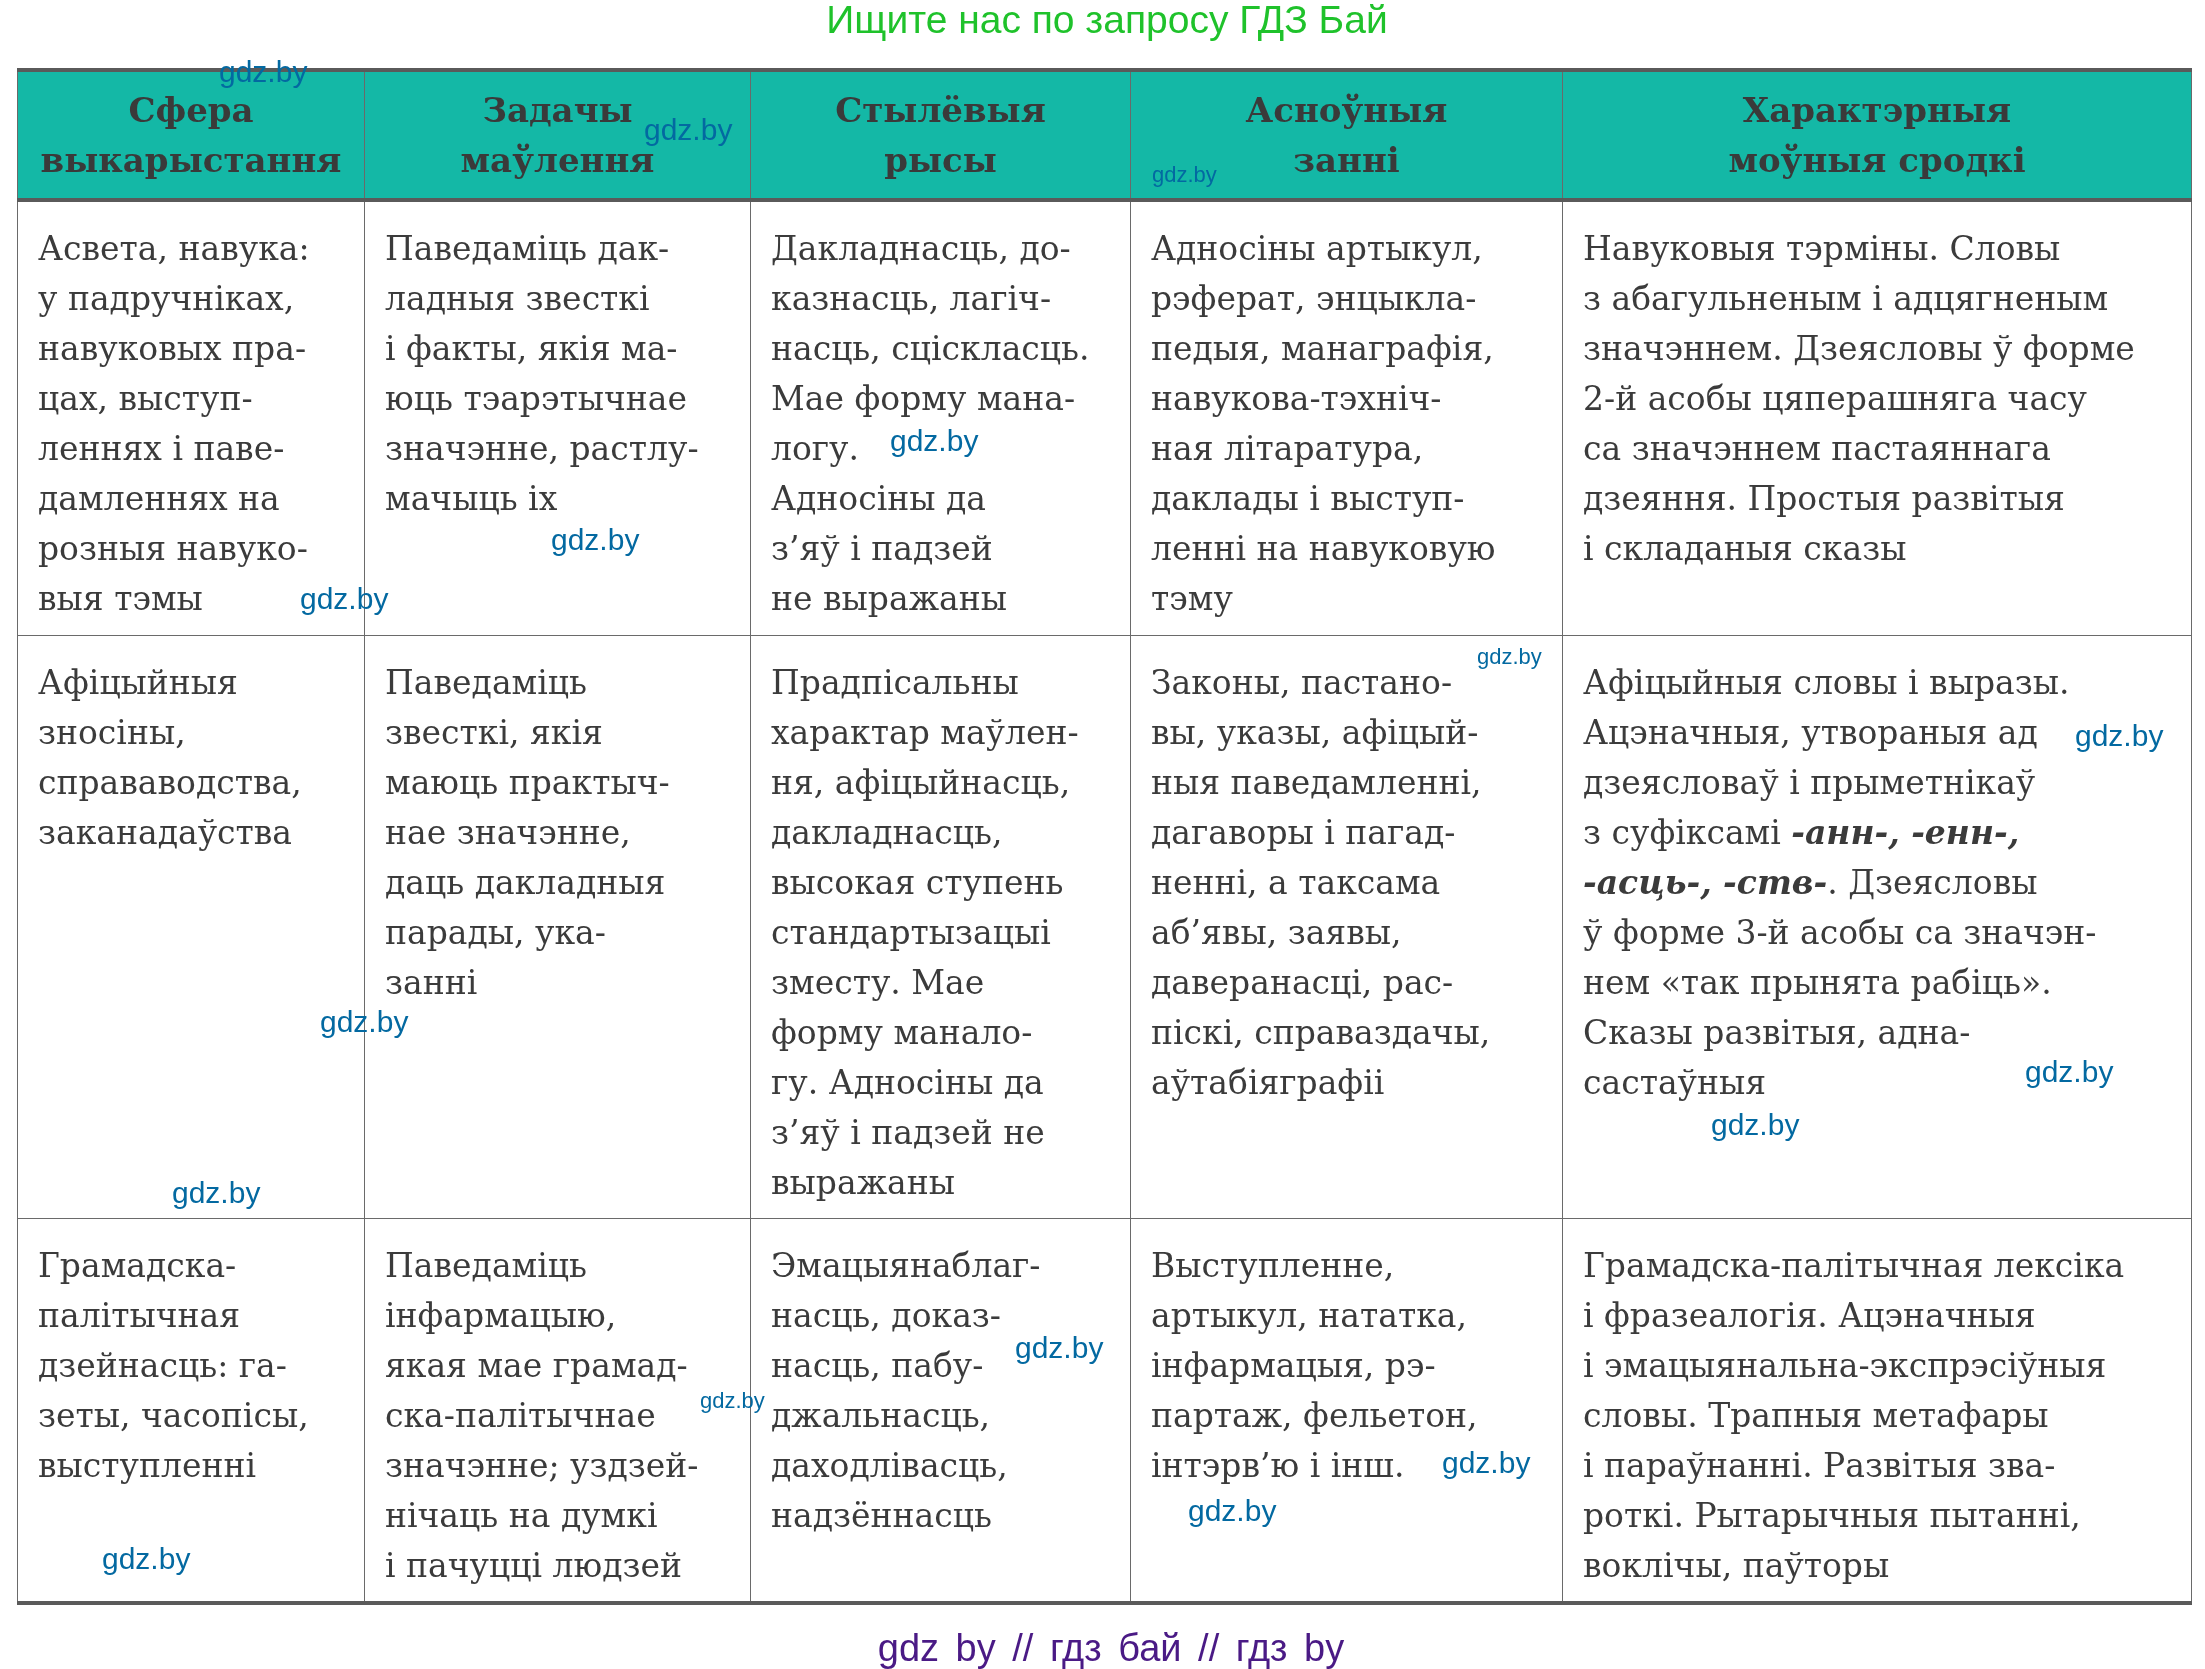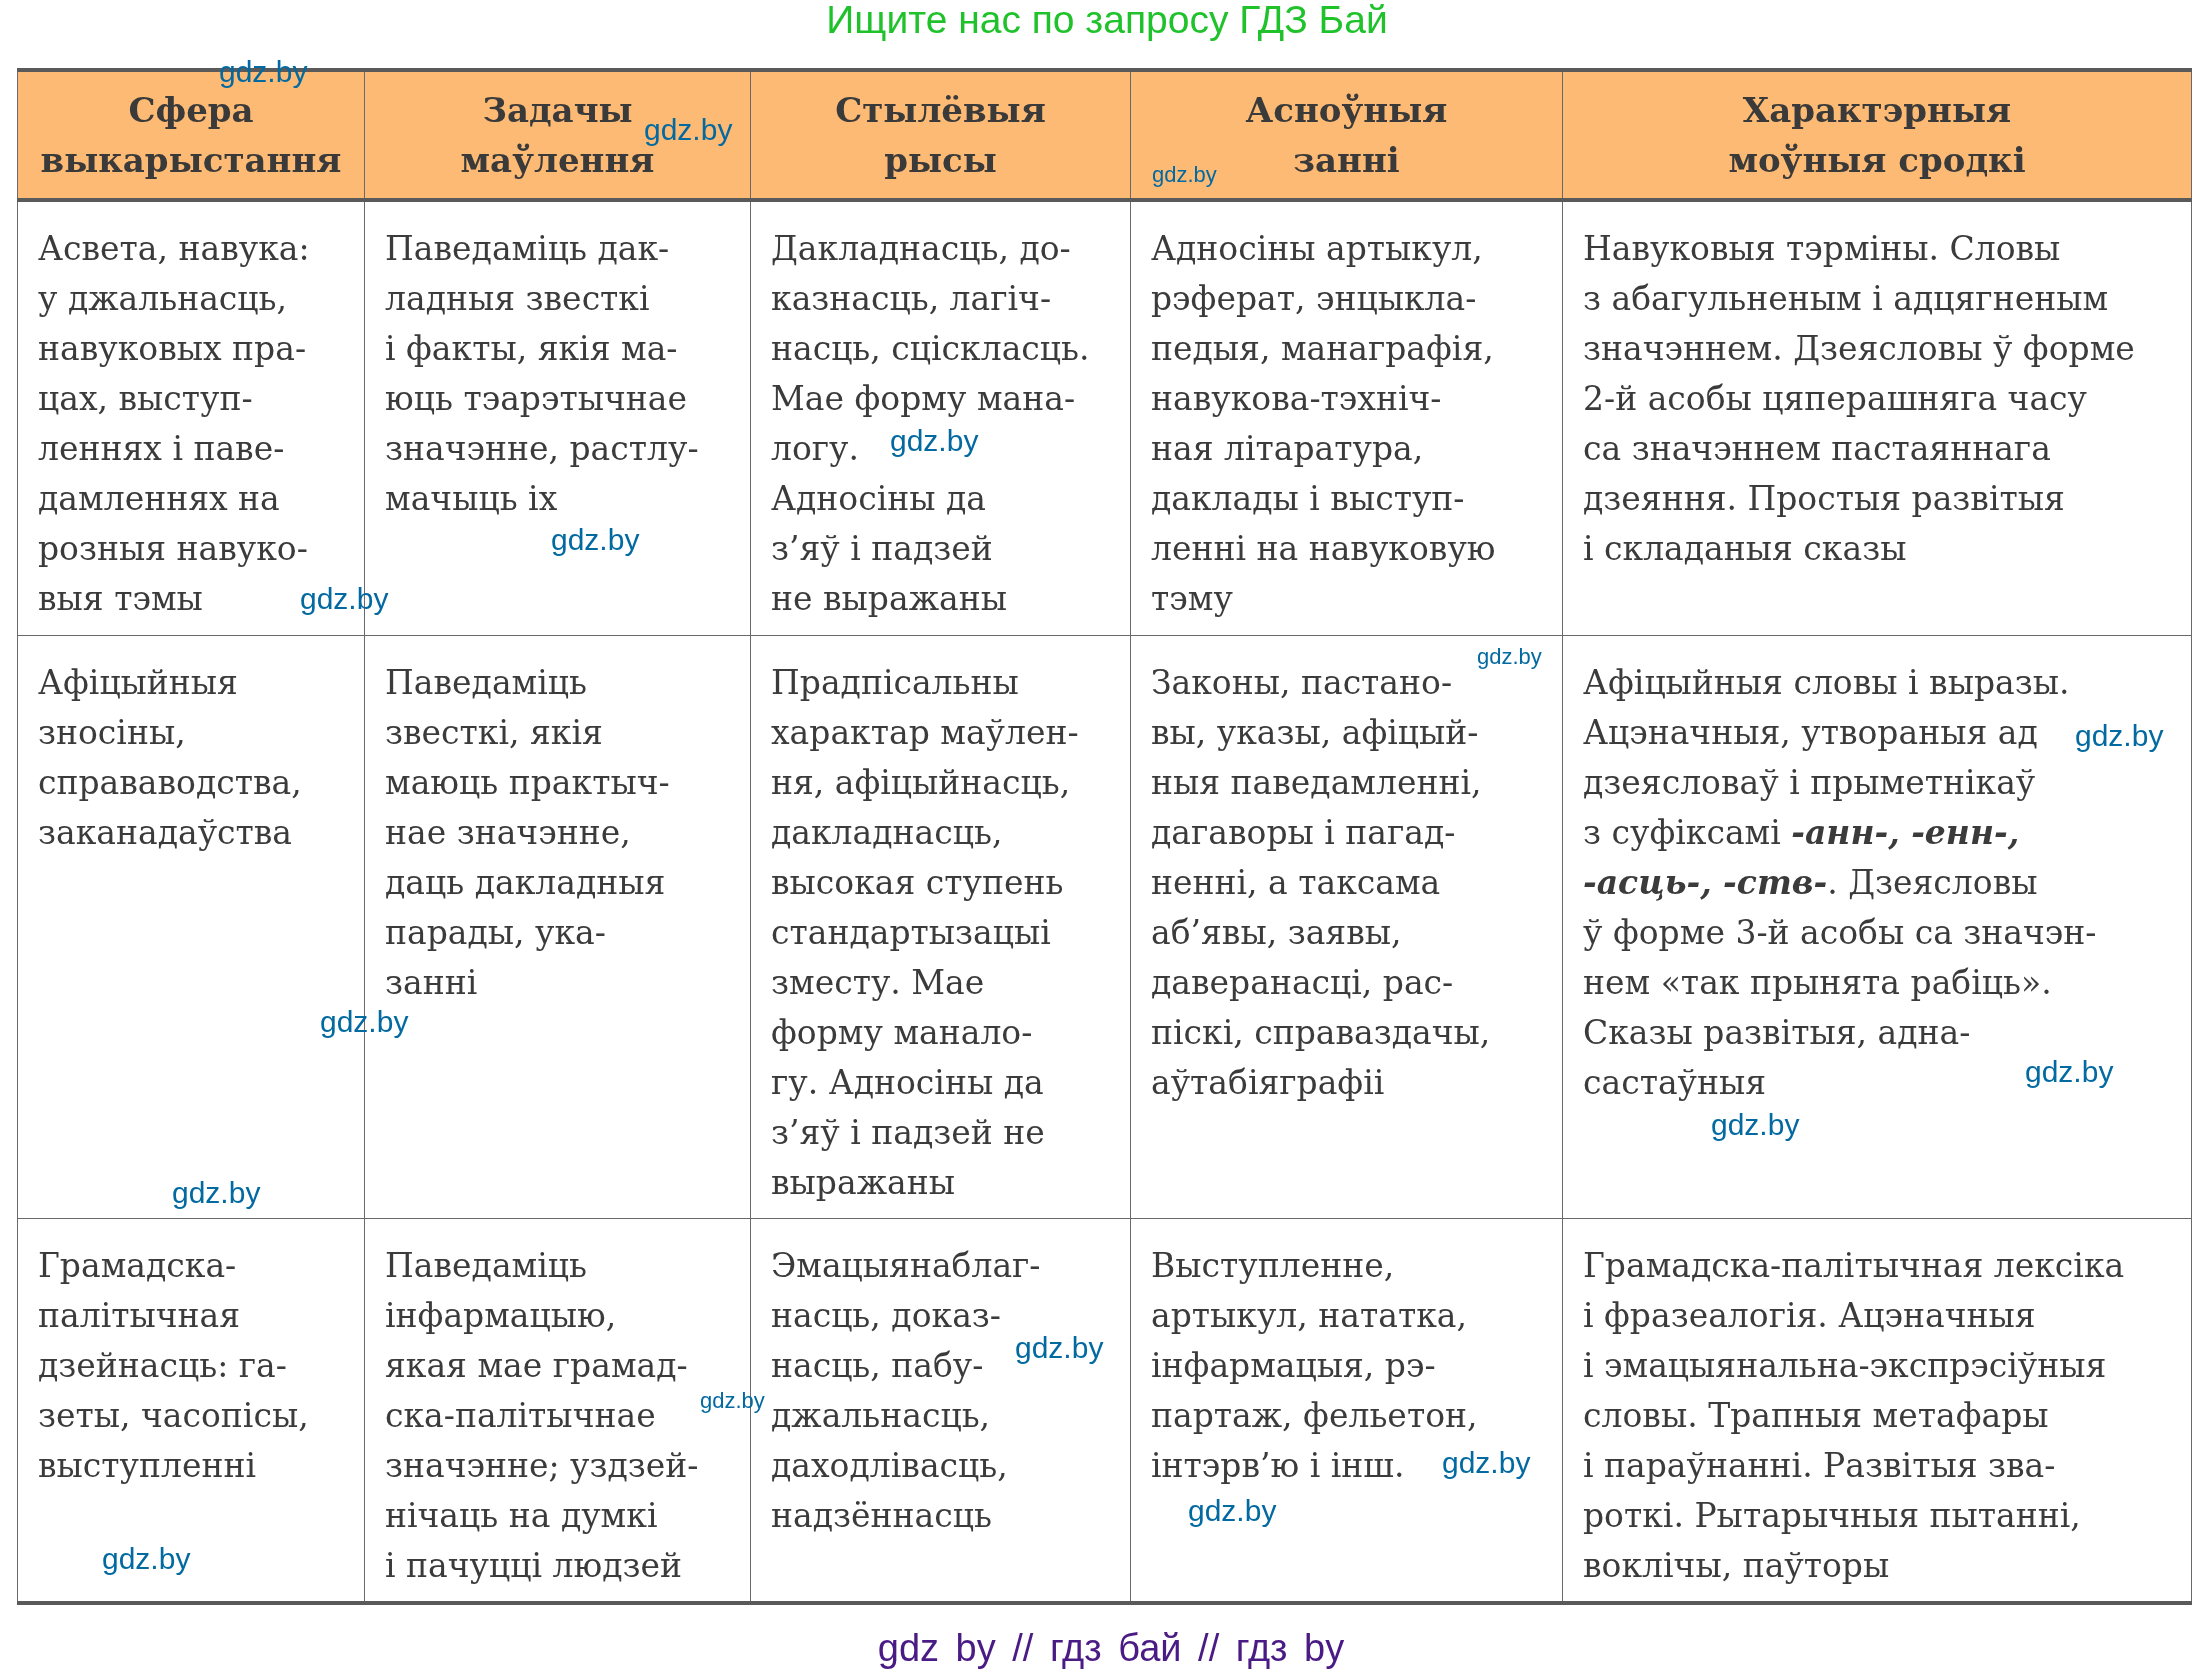--- a/index.html
+++ b/index.html
@@ -14,21 +14,21 @@
   }
   table.main {
     position:absolute; left:17px; top:68px; width:2173px;
     border-collapse:collapse; table-layout:fixed;
     border-top:4px solid #5a5a5a; border-bottom:4px solid #5a5a5a;
   }
   table.main th, table.main td {
     border:1.5px solid #6a6a6a; vertical-align:top;
   }
   table.main th {
-    background:#fdba74; height:126px; padding:0 8px;
+    background:#14b8a6; height:126px; padding:0 8px;
     font-family:"DejaVu Serif", serif; font-weight:bold; font-size:34px;
     line-height:50px; text-align:center; vertical-align:middle; color:#3a3a3a;
     border-bottom:4px solid #5a5a5a;
   }
   table.main td {
     font-family:"DejaVu Serif", serif; font-size:33px; line-height:50px;
     padding:22px 20px 10px 20px; color:#3b3b3b; white-space:pre-line;
   }
   tr.r1 td { height:401px; }
   tr.r2 td { height:550px; }
@@ -69,21 +69,21 @@
 рысы</span></th>
       <th><span style="white-space:pre-line">Асноўныя
 занні</span></th>
       <th><span style="white-space:pre-line">Характэрныя
 моўныя сродкі</span></th>
     </tr>
   </thead>
   <tbody>
     <tr class="r1">
       <td>Асвета, навука:
-у джальнасць,
+у падручніках,
 навуковых пра-
 цах, выступ-
 леннях і паве-
 дамленнях на
 розныя навуко-
 выя тэмы</td>
       <td>Паведаміць дак-
 ладныя звесткі
 і факты, якія ма-
 юць тэарэтычнае

